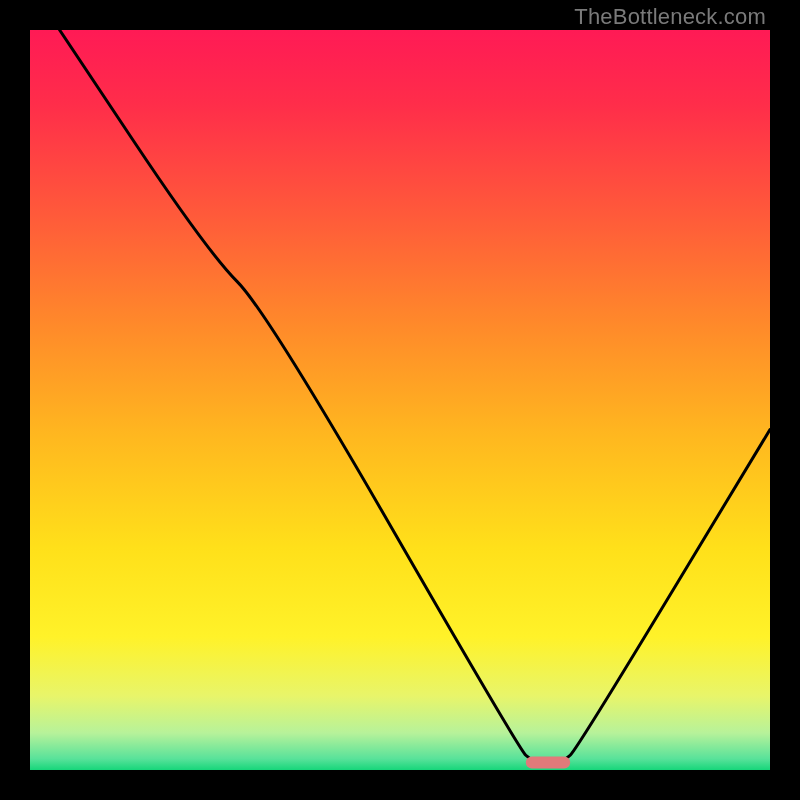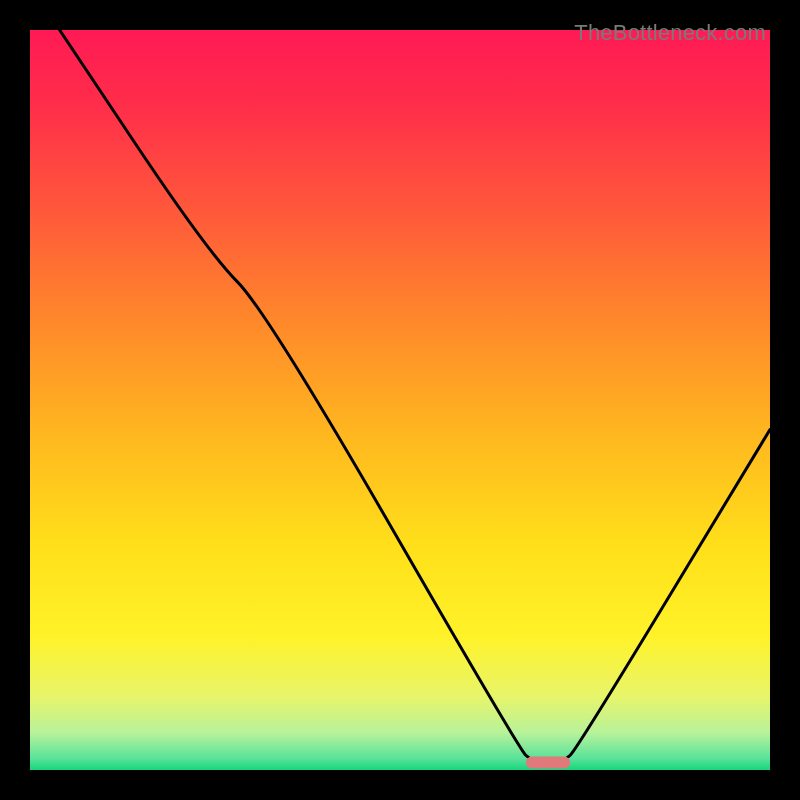--- a/index.html
+++ b/index.html
@@ -21,21 +21,20 @@
   .watermark {
     position: absolute;
     top: 4px;
     right: 34px;
     color: #7a7a7a;
     font-family: Arial, Helvetica, sans-serif;
     font-size: 22px;
     font-weight: 500;
     letter-spacing: 0.2px;
     pointer-events: none;
-    margin-top: 16px;
   }
   svg { display: block; }
 </style>
 </head>
 <body>
 
 <div class="frame">
   <svg id="chart-svg" width="740" height="740" viewBox="0 0 740 740">
     <defs>
       <linearGradient id="bg-grad" x1="0" y1="0" x2="0" y2="1">

